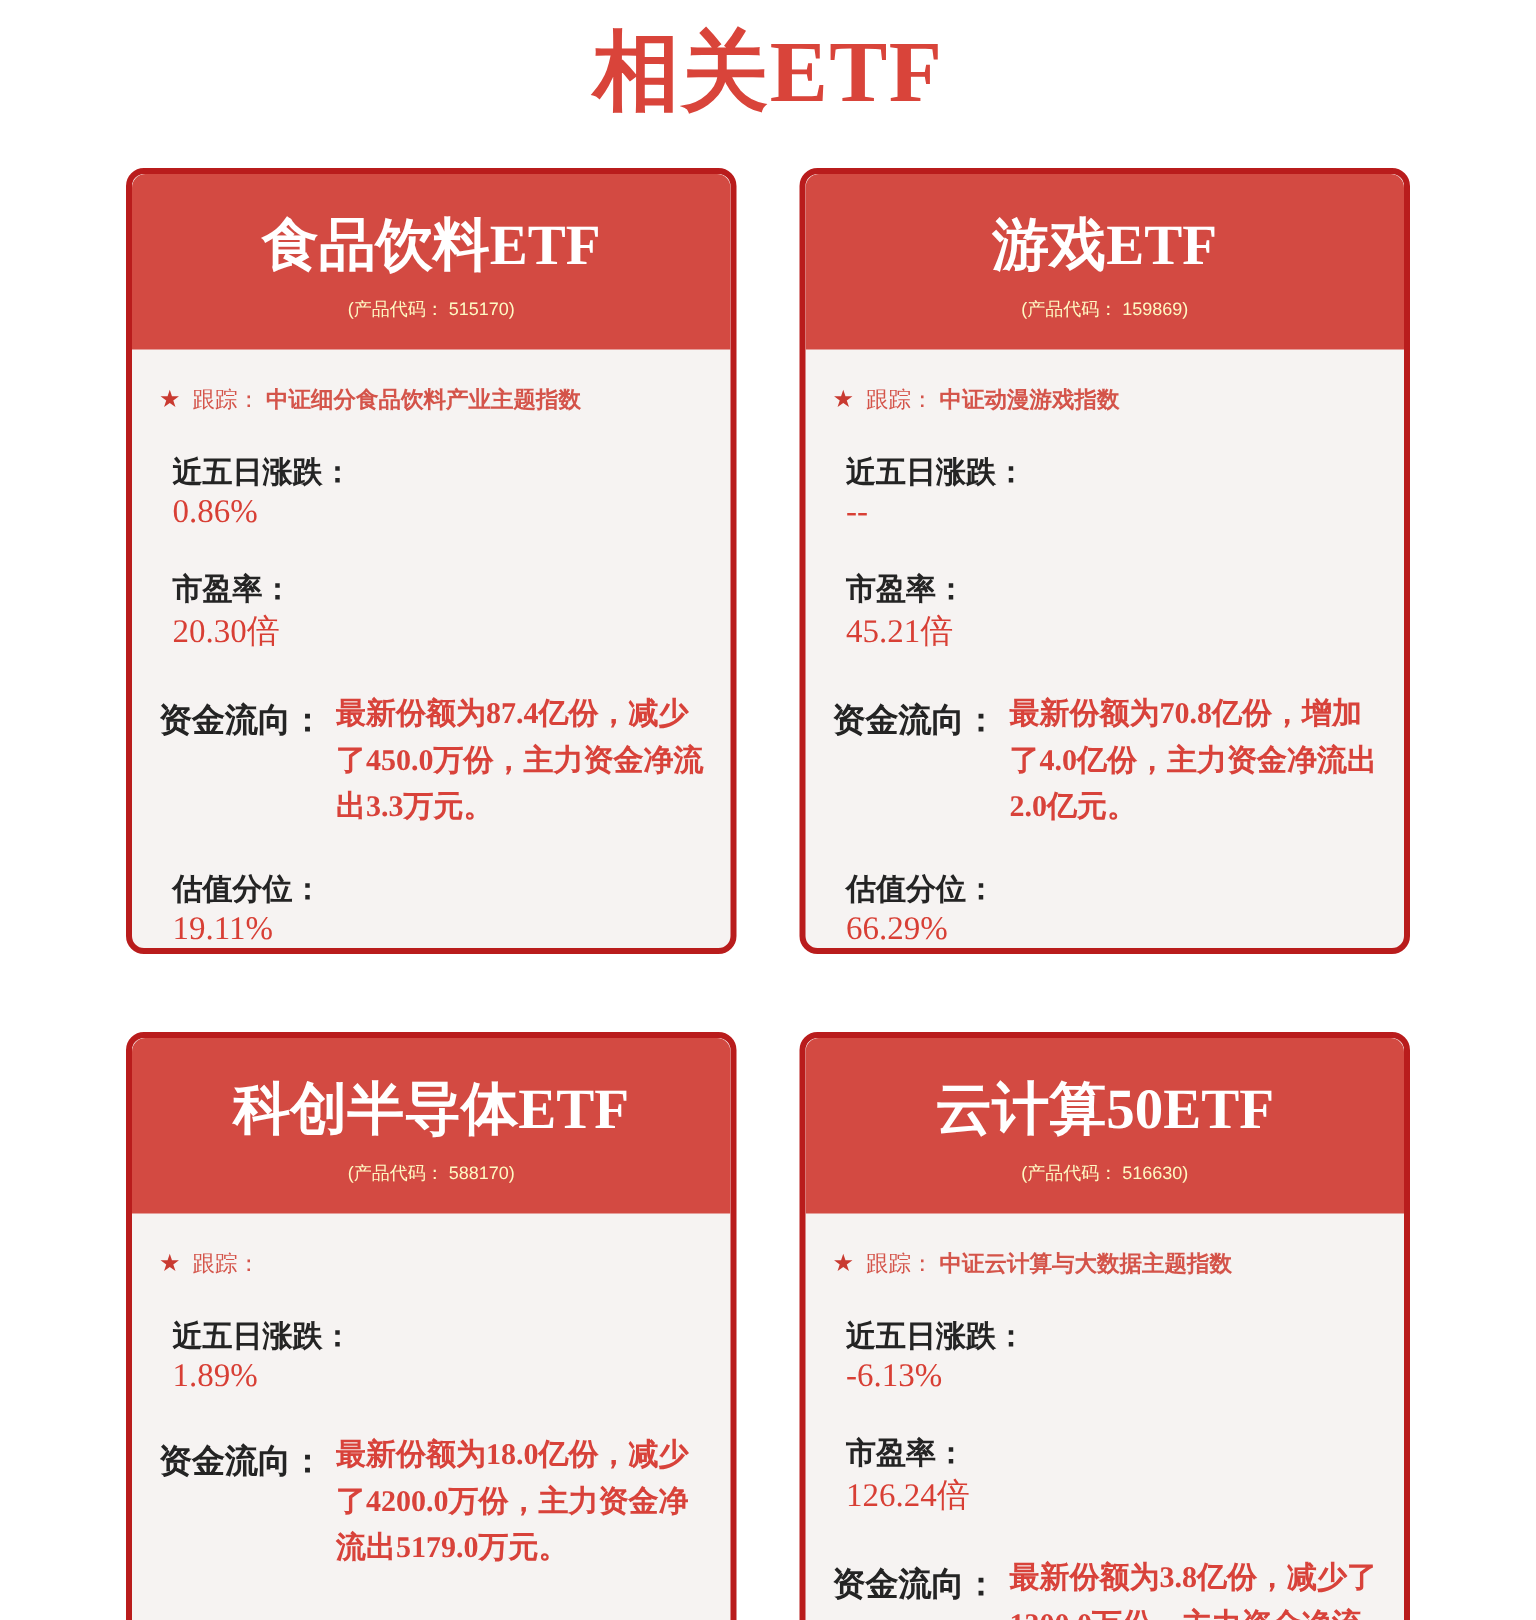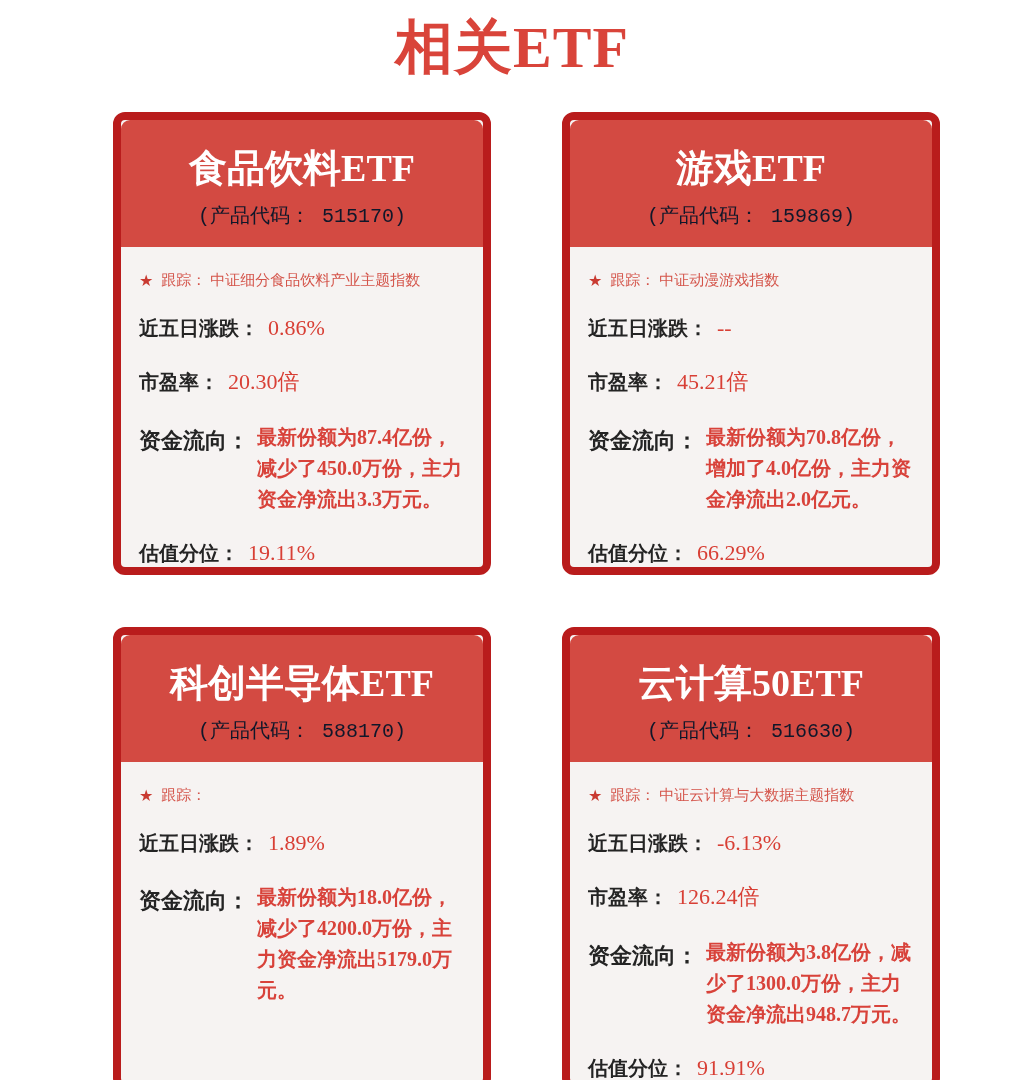--- a/index.html
+++ b/index.html
@@ -28,65 +28,65 @@
   }
   .cards-grid {
     display: grid;
     grid-template-columns: 407px 407px;
     column-gap: 42px;
     row-gap: 52px;
     margin: 32px 0 0 84px;
   }
   .card {
     box-sizing: border-box;
-    border: 8px solid #b91c1c;
+    border: 4px solid #b91c1c;
     border-radius: 12px;
     background: #f6f3f2;
     min-height: 440px;
     overflow: hidden;
-    margin-left: 29px;
   }
   .card-header {
     background: #d34a42;
     border-radius: 9px 9px 0 0;
     text-align: center;
     padding: 26px 8px 18px 8px;
   }
   .card-title {
     color: #ffffff;
     font-size: 38px;
     line-height: 44px;
     font-weight: bold;
     font-family: "Liberation Serif", serif;
   }
   .card-code {
-    color: #0f172a;
-    font-size: 20px;
+    color: #fef9c3;
+    font-size: 12px;
     margin-top: 12px;
-    font-family: Liberation Mono, monospace;
+    font-family: Liberation Sans, sans-serif;
   }
   .track-row {
     display: flex;
     align-items: center;
     margin: 24px 16px 0 18px;
     font-size: 15px;
     color: #d4544a;
   }
   .star-icon {
     color: #c93a31;
     font-size: 16px;
     margin-right: 8px;
     line-height: 1;
   }
   .track-label { font-weight: normal; }
-  .track-index { margin-left: 4px; }
+  .track-index { margin-left: 4px; font-weight: bold; }
   .metric-row {
     margin: 25px 16px 0 18px;
     display: flex;
     align-items: baseline;
+    flex-direction: column;
   }
   .metric-label {
     font-weight: bold;
     color: #242424;
     font-size: 20px;
     flex: none;
   }
   .metric-value {
     font-family: "Liberation Serif", serif;
     font-weight: normal;

